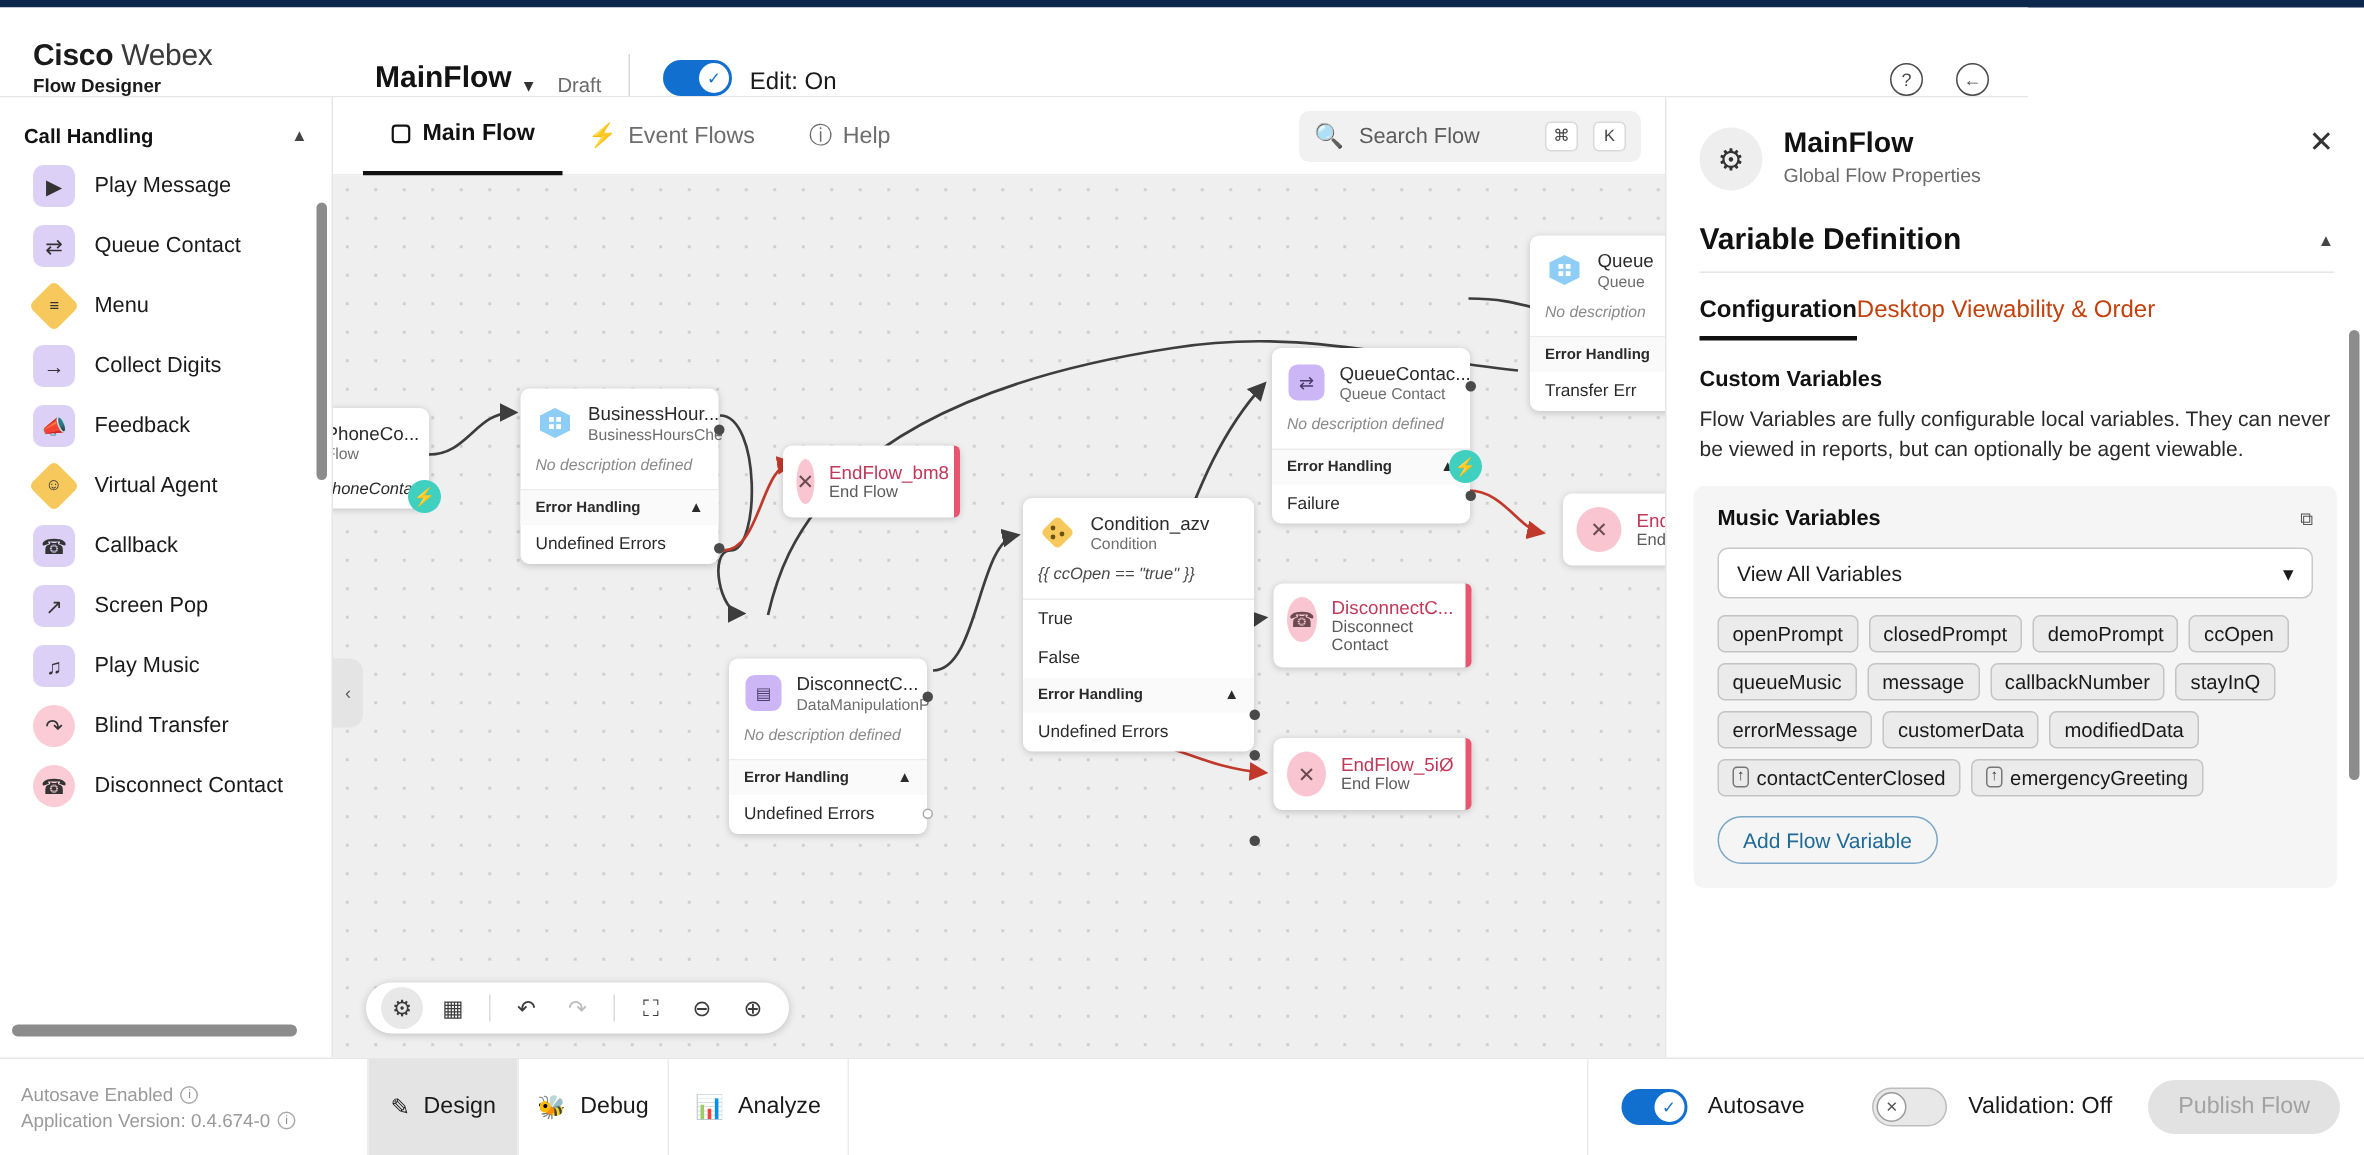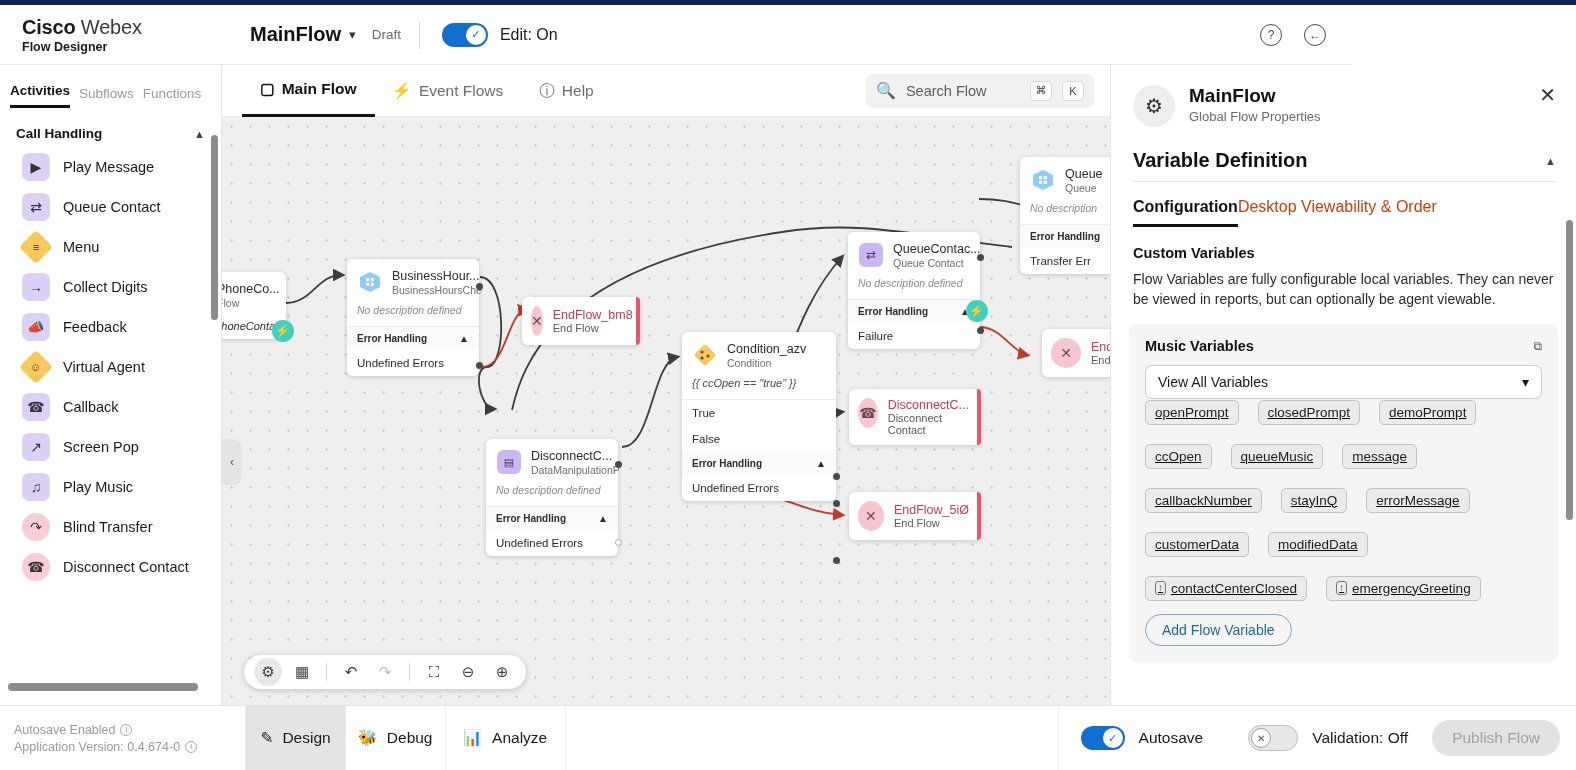--- a/index.html
+++ b/index.html
@@ -10,21 +10,21 @@
   }
   body { position: relative; }
 
   
   .top-strip { position:absolute; top:0; left:0; width:1576px; height:5px; background:#0d274d; }
 
   
   .header {
     position:absolute; top:5px; left:0; width:1352px; height:60px;
     background:#fff; border-bottom:1px solid #e6e6e6;
-    display:flex; align-items:center; padding-left:22px;
+    display:flex; align-items:flex-end; padding-left:22px;
   }
   .brand { width:200px; }
   .brand-line1 { font-size:20px; color:#1a1a1a; letter-spacing:-0.2px; }
   .brand-line1 b { font-weight:bold; }
   .brand-line1 span.light { font-weight:normal; color:#3a3a3a; }
   .brand-line2 { font-size:12.5px; font-weight:bold; color:#1a1a1a; margin-top:1px; }
 
   .flowname { font-size:20px; font-weight:bold; color:#121212; margin-left:28px; }
   .chev-down { margin-left:8px; color:#333; font-size:13px; }
   .draft { margin-left:16px; font-size:13.5px; color:#6b6b6b; }
@@ -158,21 +158,21 @@
   .cv-desc { font-size:14px; color:#2b2b2b; margin:8px 22px 0 22px; line-height:1.45; }
   .fv-card { margin:14px 18px 0 18px; background:#f5f5f5; border-radius:7px; padding:14px 16px 16px 16px; position:relative; }
   .fv-head { display:flex; align-items:center; justify-content:space-between; }
   .fv-head .t { font-size:14.5px; font-weight:bold; color:#111; }
   .expand-ico { font-size:12px; color:#555; cursor:pointer; }
   .fv-select {
     margin-top:11px; height:34px; background:#fff; border:1px solid #c9c9c9; border-radius:7px;
     display:flex; align-items:center; justify-content:space-between; padding:0 12px;
     font-size:14px; color:#1a1a1a; cursor:pointer;
   }
-  .chips { display:flex; flex-wrap:wrap; gap:19px; margin-top:1px;text-decoration:underline; }
+  .chips { display:flex; flex-wrap:wrap; gap:7px; margin-top:11px; }
   .chip {
     background:#ebebeb; border:1px solid #c4c4c4; border-radius:5px; padding:4px 9px;
     font-size:13.5px; color:#1a1a1a; display:flex; align-items:center; gap:5px; cursor:pointer;
   }
   .chip .upico { font-size:10px; color:#444; border:1px solid #777; border-radius:3px; padding:0 2px; line-height:12px; }
   .add-var {
     margin-top:13px; border:1px solid #7ca8c7; border-radius:18px; background:transparent;
     color:#1f6a96; font-size:14px; padding:7px 16px; cursor:pointer; font-family:inherit;
   }
   .rp-scroll { position:absolute; right:3px; top:155px; width:7px; height:300px; background:#8c8c8c; border-radius:4px; }
@@ -229,25 +229,20 @@
   </div>
   <div class="edit-label">Edit: On</div>
 
   <div class="header-right">
     <div class="circ-icon">?</div>
     <div class="circ-icon">←</div>
   </div>
 </div>
 
 <div class="sidebar">
-  <div class="side-tabs">
-    <div class="side-tab active">Activities</div>
-    <div class="side-tab">Subflows</div>
-    <div class="side-tab">Functions</div>
-  </div>
 
   <div class="section-head">
     <span class="t">Call Handling</span>
     <span class="caret-up">▲</span>
   </div>
 
   <div>
     <div class="act-item">
       <span class="act-ico ico-purple">▶</span>
       <span class="act-label">Play Message</span>

